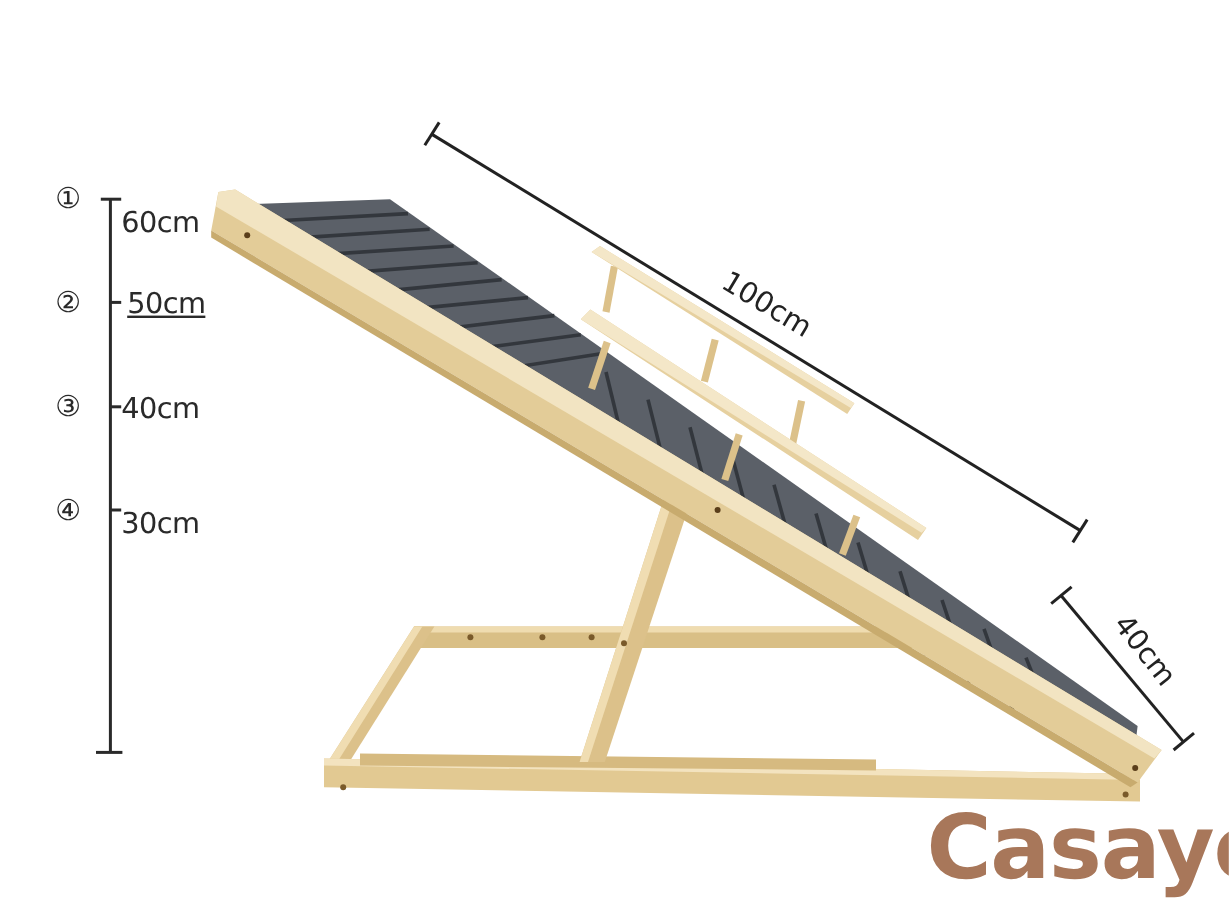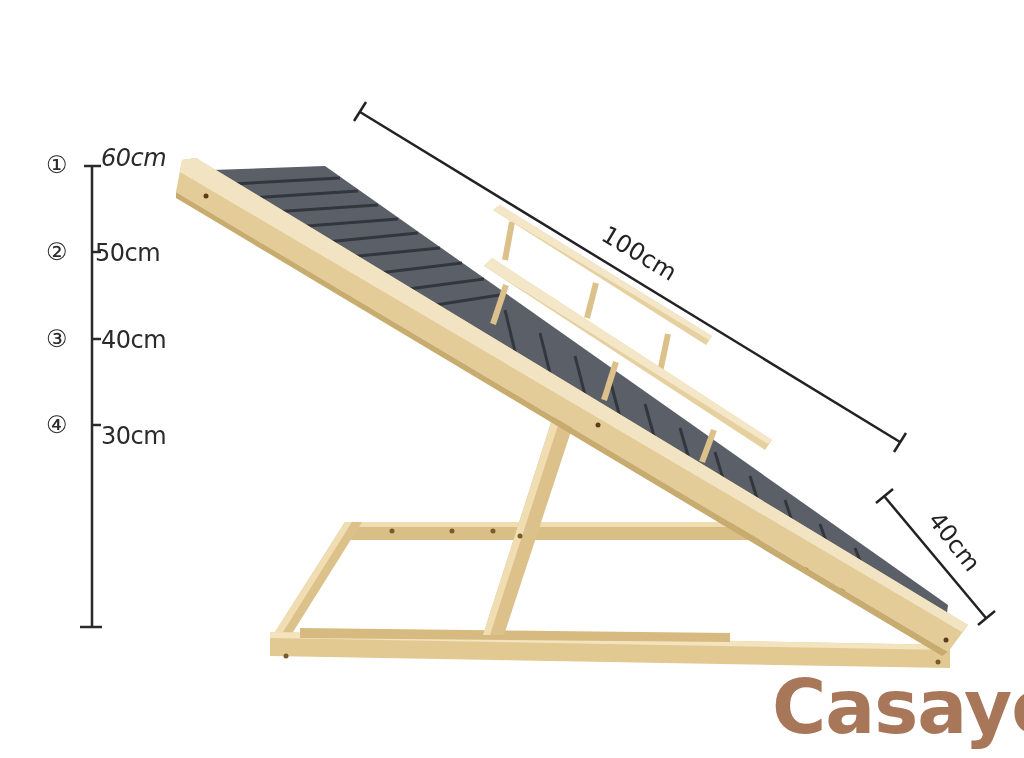--- a/index.html
+++ b/index.html
@@ -111,24 +111,24 @@
 
     <g stroke="#222" stroke-width="2.5">
       <line x1="884" y1="496" x2="986" y2="618"></line>
       <line x1="876" y1="503" x2="893" y2="489"></line>
       <line x1="978" y1="625" x2="995" y2="611"></line>
     </g>
   </svg>
 
   
   <span class="circled" style="left:46px; top:153px;">①</span>
-  <span class="scale-label" style="left:101px; top:146px;font-style:italic;">60cm</span>
+  <span class="scale-label" style="left:101px; top:173px;">60cm</span>
 
   <span class="circled" style="left:46px; top:240px;">②</span>
-  <span class="scale-label" style="left:95px; top:241px;">50cm</span>
+  <span class="scale-label" style="left:106px; top:241px;text-decoration:underline;">50cm</span>
 
   <span class="circled" style="left:46px; top:327px;">③</span>
   <span class="scale-label" style="left:101px; top:328px;">40cm</span>
 
   <span class="circled" style="left:46px; top:413px;">④</span>
   <span class="scale-label" style="left:101px; top:414px;margin-top:10px;">30cm</span>
 
   
   <span class="dim-label" style="left:610px; top:222px; transform: rotate(31deg);">100cm</span>
   <span class="dim-label" style="left:943px; top:508px; transform: rotate(52deg);">40cm</span>

